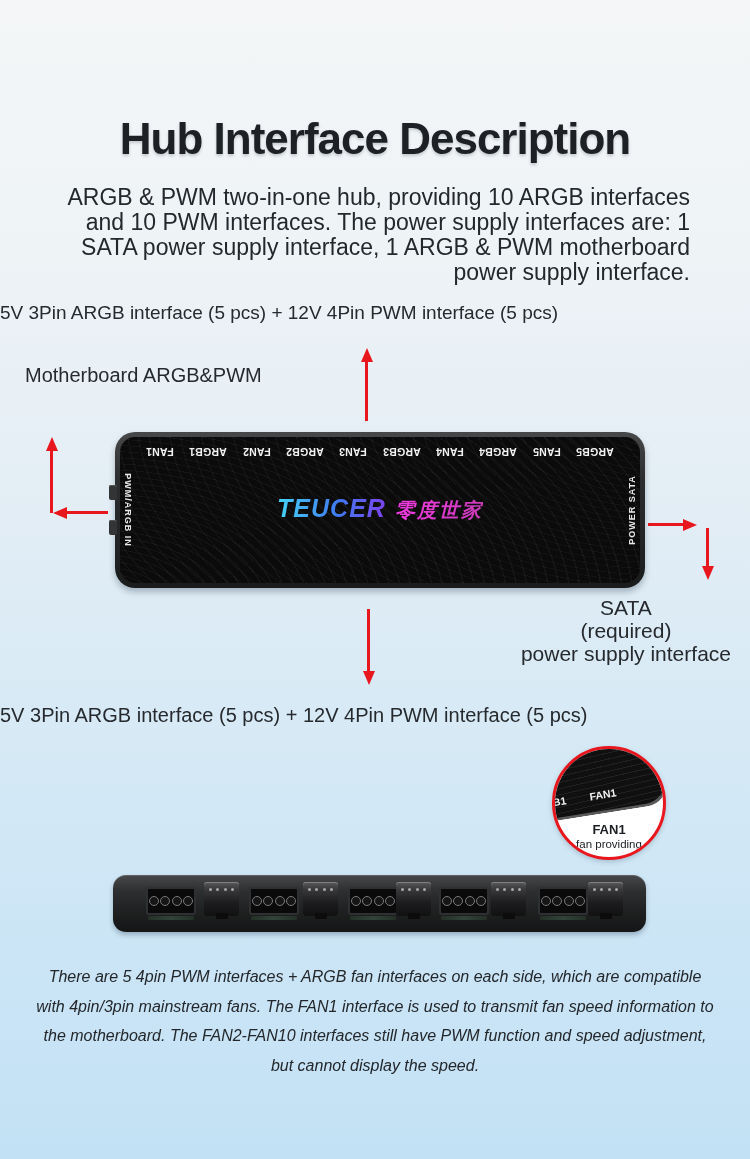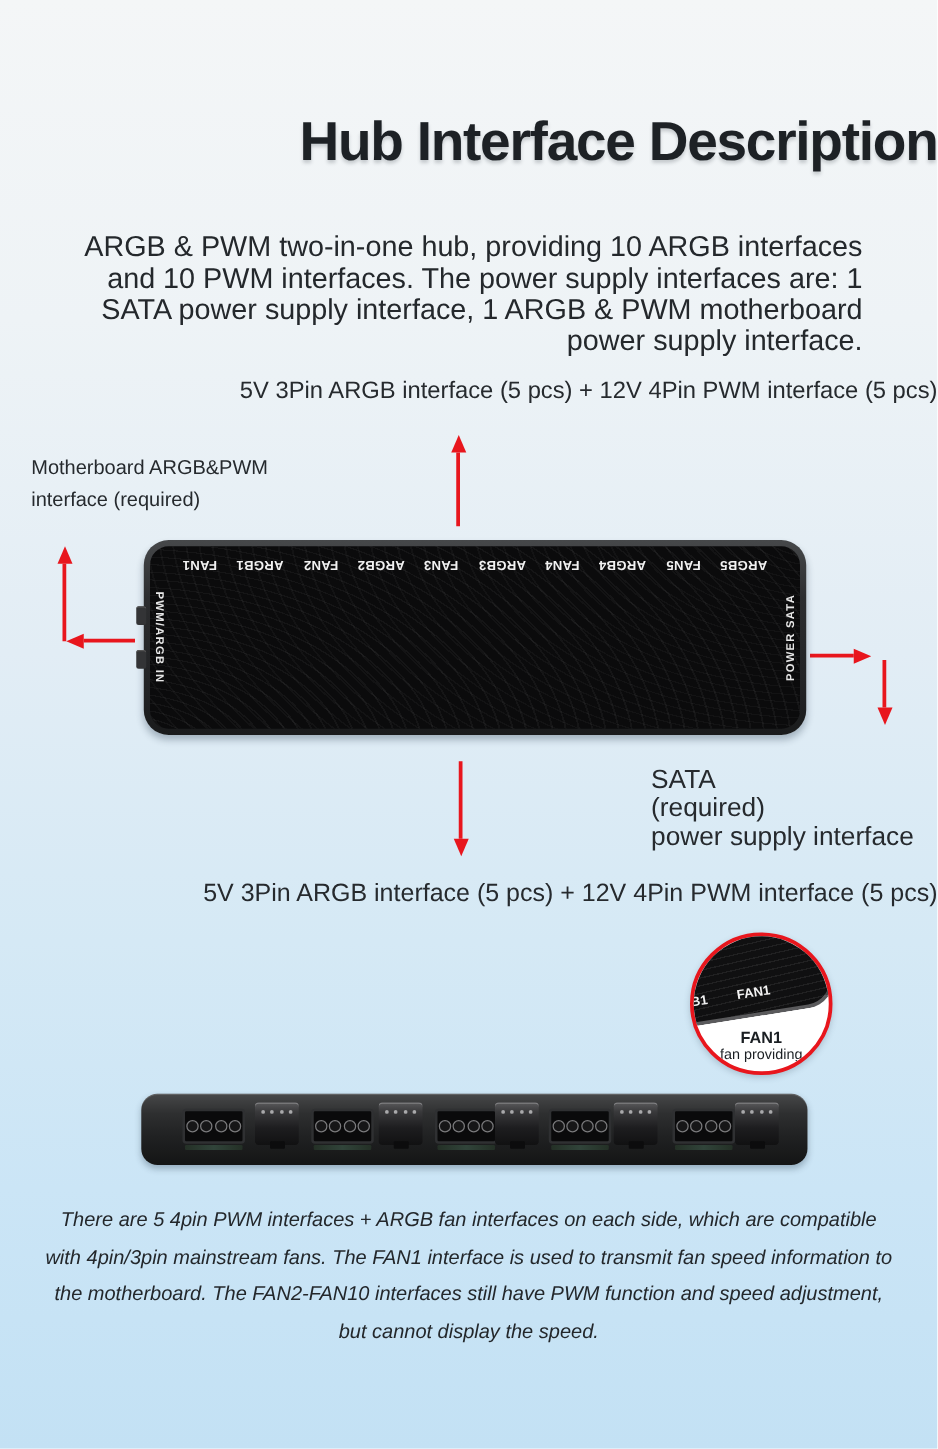--- a/index.html
+++ b/index.html
@@ -3,40 +3,40 @@
 <meta charset="utf-8">
 <style>
   html,body{margin:0;padding:0;}
   .page{
     position:relative;width:750px;height:1159px;overflow:hidden;
     font-family:"Liberation Sans",sans-serif;color:#23272b;
     background:linear-gradient(180deg,#f4f6f7 0%,#eef3f6 22%,#e2edf5 45%,#d5e9f5 65%,#cbe5f6 82%,#c3e1f4 100%);
   }
   
   .title{
-    position:absolute;top:60px;left:0;width:100%;text-align:right;
+    position:absolute;top:85px;left:0;width:100%;text-align:center;
     font-size:44px;font-weight:700;letter-spacing:-1px;color:#1d2125;
     text-shadow:0 2px 3px rgba(40,50,60,.22);
   }
   .intro{
     position:absolute;top:162px;left:50%;transform:translateX(-50%);width:630px;
     text-align:right;font-size:23px;line-height:25px;color:#24282c;
   }
   .small-label{
-    position:absolute;left:0;width:100%;text-align:right;
+    position:absolute;left:0;width:100%;text-align:left;
     font-size:19px;color:#262a2e;
   }
   .small-label.top-lbl{top:302px;}
   .small-label.bottom-lbl{top:704px;font-size:20px;}
   .mb-label{
-    position:absolute;top:362px;left:25px;font-size:16px;line-height:26px;color:#262a2e;
+    position:absolute;top:362px;left:25px;font-size:20px;line-height:26px;color:#262a2e;
   }
   .sata-label{
-    position:absolute;top:596px;right:19px;text-align:left;
-    font-size:21px;line-height:23px;color:#262a2e;margin-top:16px;
+    position:absolute;top:596px;right:19px;text-align:center;
+    font-size:21px;line-height:23px;color:#262a2e;
   }
   .outro{
     position:absolute;top:946px;left:50%;transform:translateX(-50%);width:684px;
     text-align:center;font-size:16px;line-height:29.5px;color:#23272b;font-style:italic;
   }
   
   .arrow{position:absolute;background:#e8161d;}
   .arrow.v{width:3px;}
   .arrow.h{height:3px;}
   .arrow::after{content:'';position:absolute;border:solid transparent;}
@@ -147,21 +147,20 @@
 <div class="page">
 
   <h1 class="title">Hub Interface Description</h1>
 
   <p class="intro">ARGB &amp; PWM two-in-one hub, providing 10 ARGB interfaces and 10 PWM interfaces. The power supply interfaces are: 1 SATA power supply interface, 1 ARGB &amp; PWM motherboard power supply interface.</p>
 
   <div class="small-label top-lbl">5V 3Pin ARGB interface (5 pcs) + 12V 4Pin PWM interface (5 pcs)</div>
 
   <div class="mb-label">
     <div>Motherboard ARGB&amp;PWM</div>
-    <div>interface (required)</div>
   </div>
 
   <div class="arrow v up" style="left:365px;top:362px;height:59px;"></div>
   <div class="arrow v up" style="left:50px;top:451px;height:62px;"></div>
   <div class="arrow h leftp" style="left:67px;top:511px;width:41px;"></div>
   <div class="arrow h rightp" style="left:648px;top:523px;width:35px;"></div>
   <div class="arrow v down" style="left:706px;top:528px;height:38px;"></div>
   <div class="arrow v down" style="left:367px;top:609px;height:62px;"></div>
 
   <div class="hub">
@@ -175,20 +174,24 @@
         <span>ARGB2</span>
         <span>FAN3</span>
         <span>ARGB3</span>
         <span>FAN4</span>
         <span>ARGB4</span>
         <span>FAN5</span>
         <span>ARGB5</span>
       </div>
       <div class="hub-side left">PWM/ARGB IN</div>
       <div class="hub-side right">POWER SATA</div>
+      <div class="hub-logo">
+        <span class="brand-en">TEUCER</span>
+        <span class="brand-cn">零度世家</span>
+      </div>
     </div>
   </div>
 
   <div class="sata-label">
     <div>SATA</div>
     <div>(required)</div>
     <div>power supply interface</div>
   </div>
 
   <div class="small-label bottom-lbl">5V 3Pin ARGB interface (5 pcs) + 12V 4Pin PWM interface (5 pcs)</div>

